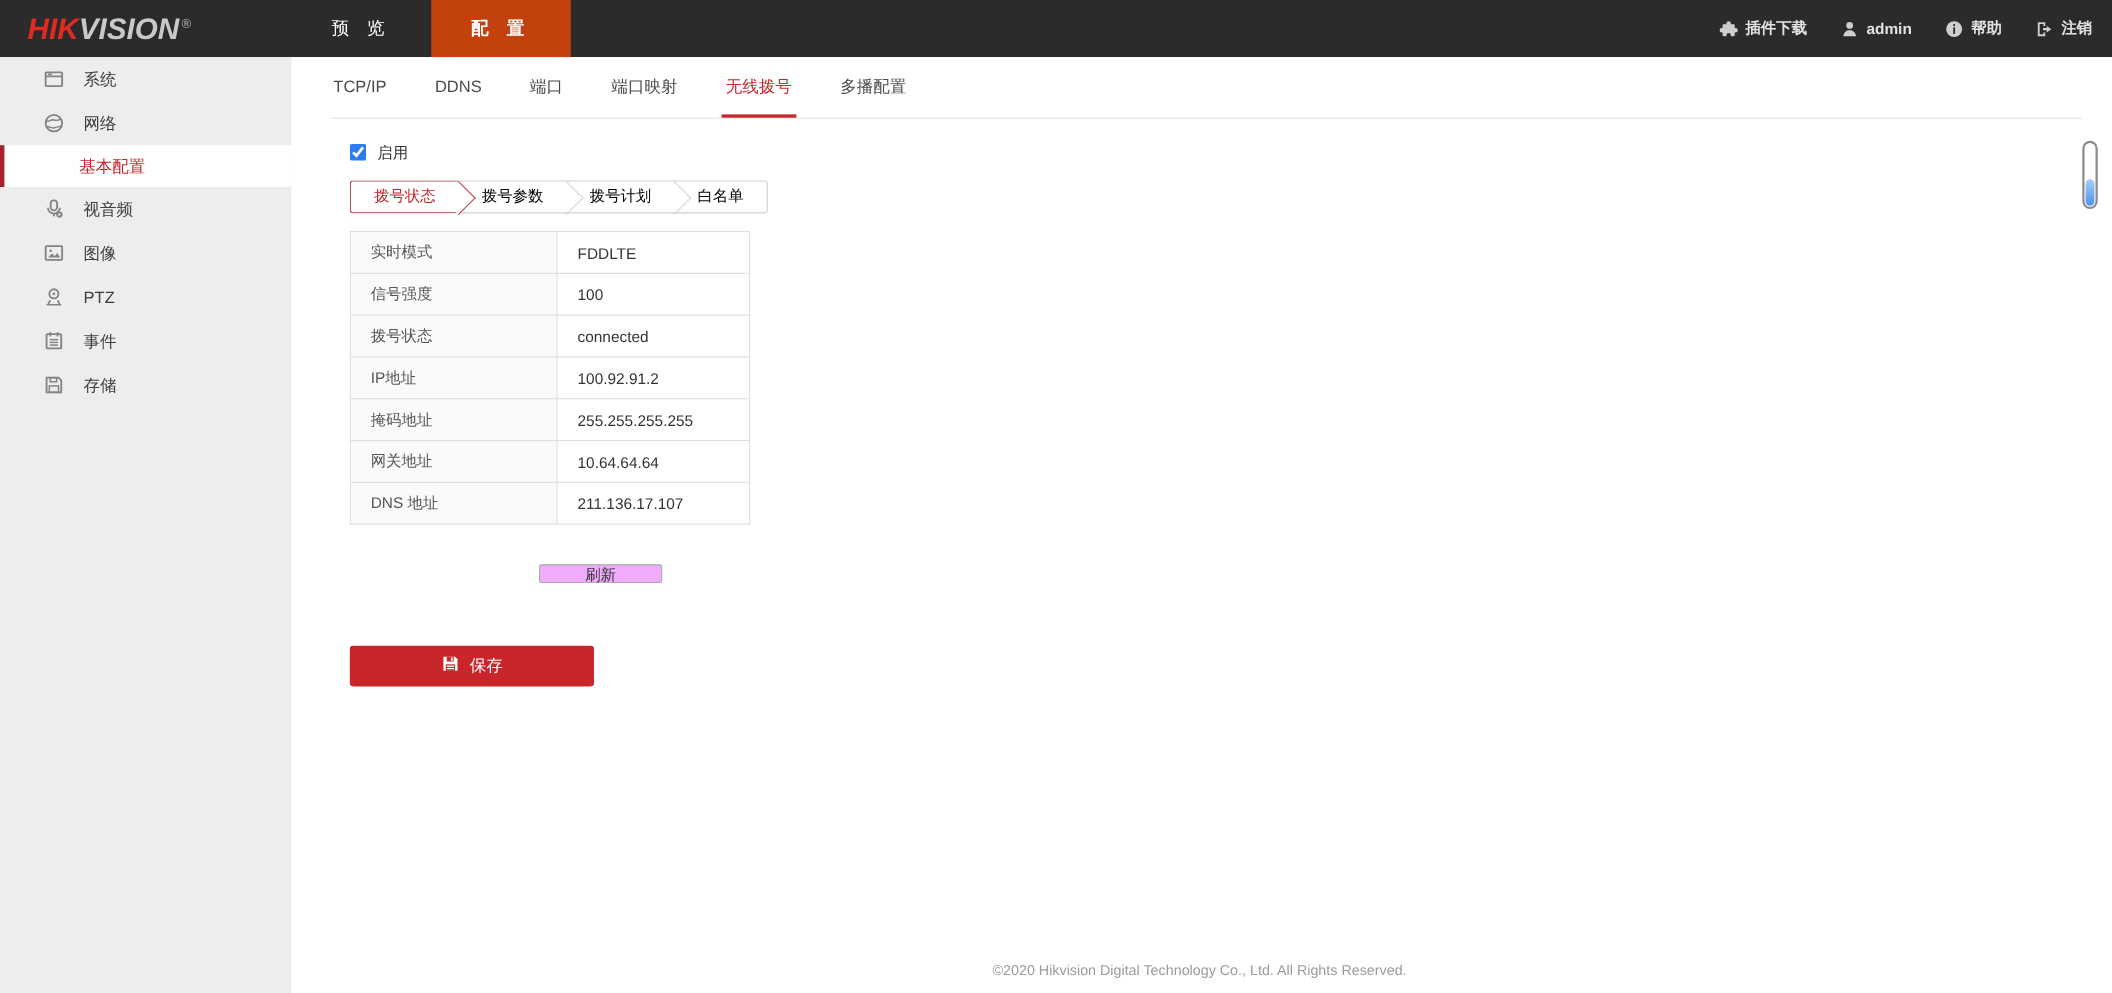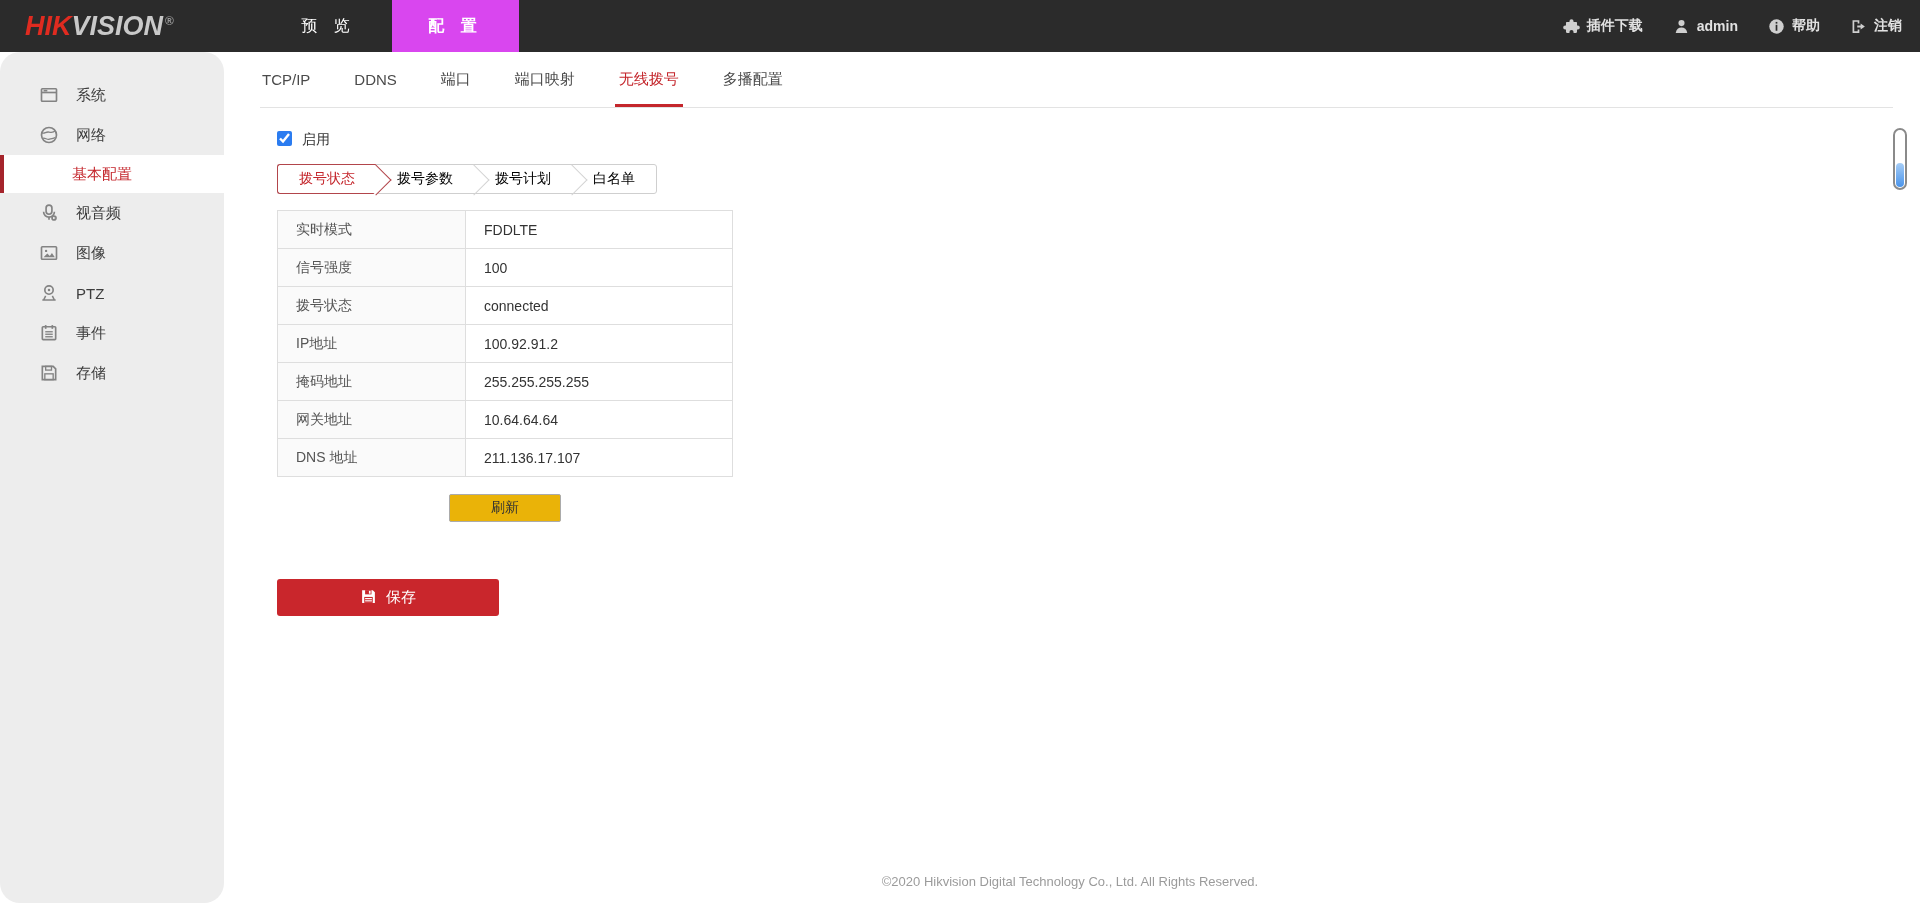--- a/index.html
+++ b/index.html
@@ -9,28 +9,28 @@
 
   
   .topbar { height:52px; background:#2b2b2b; display:flex; align-items:center; }
   .logo { margin-left:25px; width:240px; font-style:italic; font-weight:bold; font-size:27px; white-space:nowrap; }
   .logo-hik { color:#e02b20; }
   .logo-vision { color:#c9c9c9; }
   .logo-reg { color:#9a9a9a; font-size:12px; font-style:normal; vertical-align:super; margin-left:2px; }
   .nav-tabs { display:flex; height:100%; }
   .nav-tab { width:127px; height:100%; display:flex; align-items:center; justify-content:center;
              color:#fff; font-size:16px; letter-spacing:6px; cursor:pointer; }
-  .nav-tab.active { background:#d946ef; font-weight:bold; }
+  .nav-tab.active { background:#c2410c; font-weight:bold; }
   .topbar-right { margin-left:auto; display:flex; align-items:center; gap:30px; padding-right:18px;font-weight:bold; }
   .tr-item { display:flex; align-items:center; gap:7px; color:#e2e2e2; font-size:14px; cursor:pointer; }
   .tr-item svg { display:block; }
 
   
   .layout { display:flex; height:851px; }
-  .sidebar { width:224px; background:#ededed; padding-top:23px; flex:none;border-radius:20px; }
+  .sidebar { width:265px; background:#ededed; flex:none; }
   .side-item { height:40px; display:flex; align-items:center; padding-left:38px; font-size:15px;
                color:#3d3d3d; cursor:pointer; }
   .side-item .icon { width:22px; height:22px; margin-right:16px; display:flex; align-items:center; justify-content:center; }
   .side-item.child { padding-left:72px; height:38px; }
   .side-item.active { background:#fff; color:#c4262c; border-left:4px solid #a5242b; padding-left:68px; }
 
   .content { flex:1; position:relative; padding-left:36px; background:#fff; }
 
   
   .tabs-row { display:flex; gap:40px; height:56px; align-items:stretch; border-bottom:1px solid #e3e3e3; margin-right:27px;text-align:right; }
@@ -49,28 +49,28 @@
   .subtab:not(:last-child)::after { content:''; position:absolute; right:-11px; top:4px; width:21px; height:21px;
              border-top:1px solid #d4d4d4; border-right:1px solid #d4d4d4; transform:rotate(45deg);
              background:transparent; pointer-events:none; }
   .subtab.active { border:1px solid #b2454b; border-right:none; border-radius:3px 0 0 3px; margin:-1px 0 -1px -1px;
              background:#fff; color:#c4262c; z-index:2; }
   .subtab.active::after { content:''; position:absolute; right:-11px; top:3.5px; width:21px; height:21px;
              border-top:1px solid #b2454b; border-right:1px solid #b2454b; transform:rotate(45deg);
              background:#fff; pointer-events:none; }
 
   
-  .status-table { margin-top:16px; width:456px; border-collapse:collapse; }
+  .status-table { margin-top:16px; width:364px; border-collapse:collapse; }
   .status-table td { border:1px solid #dedede; height:38px; font-size:14px; padding-left:18px; }
   .status-table td.lbl { width:188px; color:#555; background:#fafafa; }
   .status-table td.val { color:#333; background:#fff; }
 
   .refresh-row { width:456px; display:flex; justify-content:center; margin-top:17px; }
-  .refresh-btn { min-width:112px; height:28px; background:#eab308; border:1px solid #ababab; border-radius:2px;
-             font-size:14px; color:#333; cursor:pointer; font-family:inherit; }
+  .refresh-btn { min-width:112px; height:17px; background:#f0abfc; border:1px solid #ababab; border-radius:2px;
+             font-size:14px; color:#333; cursor:pointer; font-family:inherit;margin-top:19px; }
 
   .save-btn { margin-top:57px; width:222px; height:37px; background:#c9262c; border:none; border-radius:3px;
              color:#fff; font-size:15px; display:flex; align-items:center; justify-content:center; gap:9px;
              cursor:pointer; font-family:inherit; }
 
   .footer { position:absolute; bottom:14px; left:0; right:4px; text-align:center; color:#9b9b9b; font-size:13px; }
 
   .scroll-pill { position:absolute; top:76px; right:13px; width:14px; height:62px; border:2px solid #8a8a8a;
              border-radius:8px; background:#fff; overflow:hidden; cursor:pointer; }
   .scroll-pill-fill { position:absolute; bottom:1px; left:1px; right:1px; height:24px; border-radius:6px;

